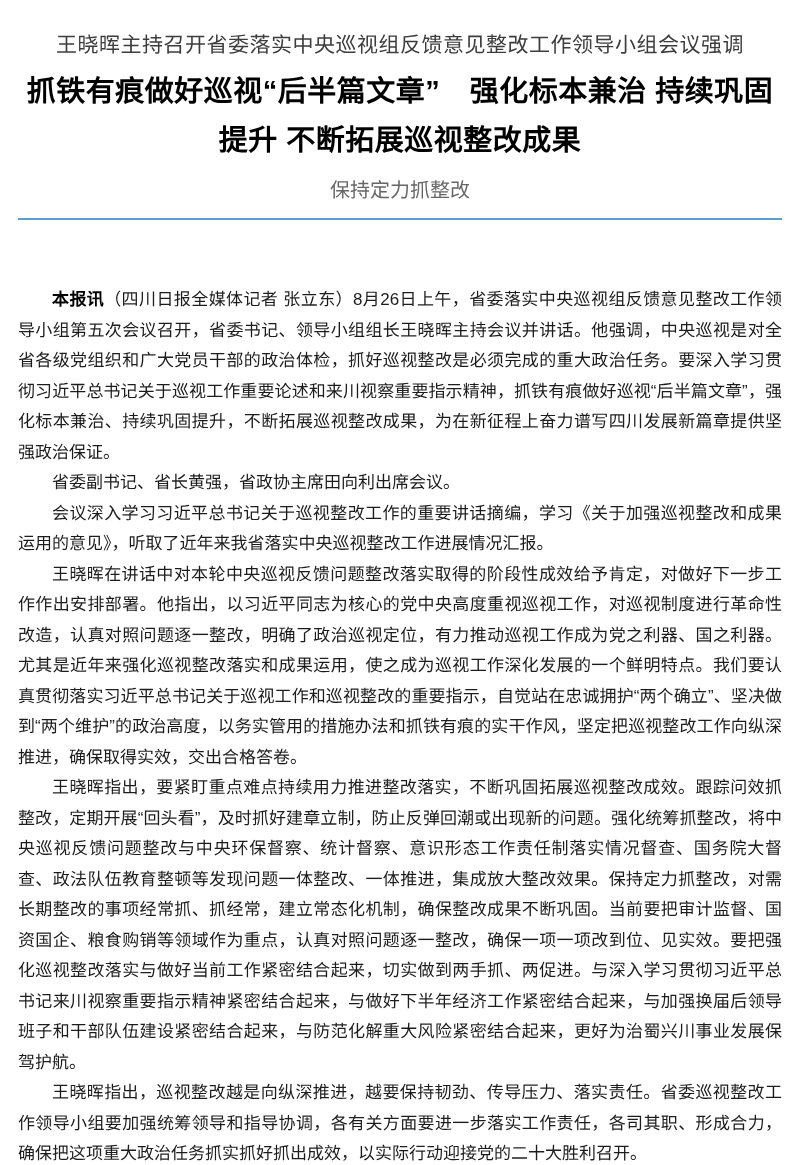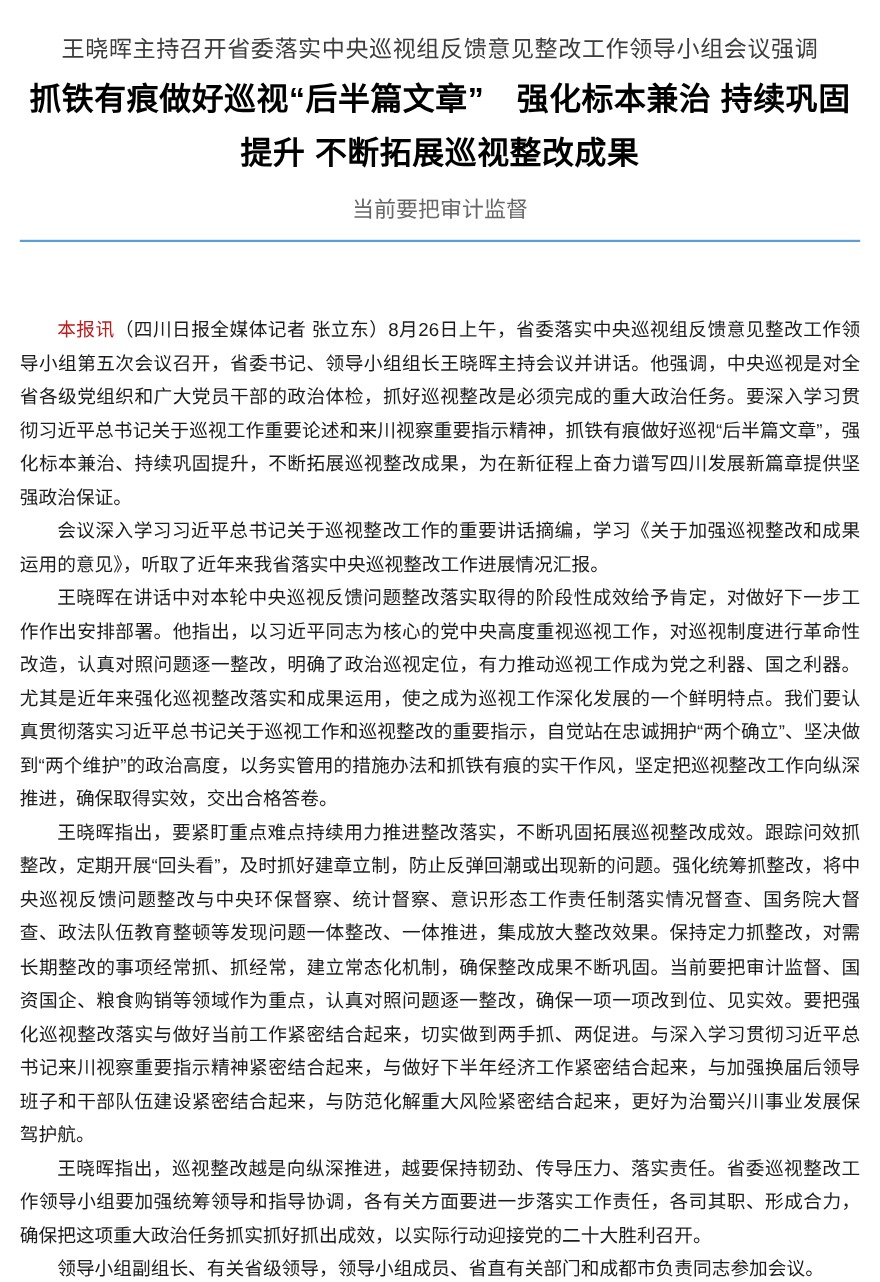--- a/index.html
+++ b/index.html
@@ -51,42 +51,43 @@
   }
   .article-body p {
     margin: 0;
     font-size: 17px;
     line-height: 30.5px;
     text-align: justify;
     text-indent: 2em;
     color: #1c1c1c;
   }
   .lead-label {
-    font-weight: normal;
-    color: #b91c1c;
+    font-weight: bold;
+    color: #000000;
   }
 </style>
 </head>
 <body>
 
 <div class="page">
 
   <header>
     <div class="kicker">王晓晖主持召开省委落实中央巡视组反馈意见整改工作领导小组会议强调</div>
 
     <h1 class="headline">抓铁有痕做好巡视“后半篇文章”　强化标本兼治 持续巩固提升 不断拓展巡视整改成果</h1>
 
-    <div class="subtitle">当前要把审计监督</div>
+    <div class="subtitle">保持定力抓整改</div>
 
     <hr class="divider" style="background: rgb(91, 159, 214);">
   </header>
 
   <main class="article-body">
 
   <p><strong class="lead-label">本报讯</strong><span>（四川日报全媒体记者 张立东）8月26日上午，省委落实中央巡视组反馈意见整改工作领导小组第五次会议召开，省委书记、领导小组组长王晓晖主持会议并讲话。他强调，中央巡视是对全省各级党组织和广大党员干部的政治体检，抓好巡视整改是必须完成的重大政治任务。要深入学习贯彻习近平总书记关于巡视工作重要论述和来川视察重要指示精神，抓铁有痕做好巡视“后半篇文章”，强化标本兼治、持续巩固提升，不断拓展巡视整改成果，为在新征程上奋力谱写四川发展新篇章提供坚强政治保证。</span></p>
+      <p><span>省委副书记、省长黄强，省政协主席田向利出席会议。</span></p>
       <p><span>会议深入学习习近平总书记关于巡视整改工作的重要讲话摘编，学习《关于加强巡视整改和成果运用的意见》，听取了近年来我省落实中央巡视整改工作进展情况汇报。</span></p>
       <p><span>王晓晖在讲话中对本轮中央巡视反馈问题整改落实取得的阶段性成效给予肯定，对做好下一步工作作出安排部署。他指出，以习近平同志为核心的党中央高度重视巡视工作，对巡视制度进行革命性改造，认真对照问题逐一整改，明确了政治巡视定位，有力推动巡视工作成为党之利器、国之利器。尤其是近年来强化巡视整改落实和成果运用，使之成为巡视工作深化发展的一个鲜明特点。我们要认真贯彻落实习近平总书记关于巡视工作和巡视整改的重要指示，自觉站在忠诚拥护“两个确立”、坚决做到“两个维护”的政治高度，以务实管用的措施办法和抓铁有痕的实干作风，坚定把巡视整改工作向纵深推进，确保取得实效，交出合格答卷。</span></p>
       <p><span>王晓晖指出，要紧盯重点难点持续用力推进整改落实，不断巩固拓展巡视整改成效。跟踪问效抓整改，定期开展“回头看”，及时抓好建章立制，防止反弹回潮或出现新的问题。强化统筹抓整改，将中央巡视反馈问题整改与中央环保督察、统计督察、意识形态工作责任制落实情况督查、国务院大督查、政法队伍教育整顿等发现问题一体整改、一体推进，集成放大整改效果。保持定力抓整改，对需长期整改的事项经常抓、抓经常，建立常态化机制，确保整改成果不断巩固。当前要把审计监督、国资国企、粮食购销等领域作为重点，认真对照问题逐一整改，确保一项一项改到位、见实效。要把强化巡视整改落实与做好当前工作紧密结合起来，切实做到两手抓、两促进。与深入学习贯彻习近平总书记来川视察重要指示精神紧密结合起来，与做好下半年经济工作紧密结合起来，与加强换届后领导班子和干部队伍建设紧密结合起来，与防范化解重大风险紧密结合起来，更好为治蜀兴川事业发展保驾护航。</span></p>
       <p><span>王晓晖指出，巡视整改越是向纵深推进，越要保持韧劲、传导压力、落实责任。省委巡视整改工作领导小组要加强统筹领导和指导协调，各有关方面要进一步落实工作责任，各司其职、形成合力，确保把这项重大政治任务抓实抓好抓出成效，以实际行动迎接党的二十大胜利召开。</span></p>
       <p><span>领导小组副组长、有关省级领导，领导小组成员、省直有关部门和成都市负责同志参加会议。</span></p>
     </main>
 
 </div>
 
 </body></html>

